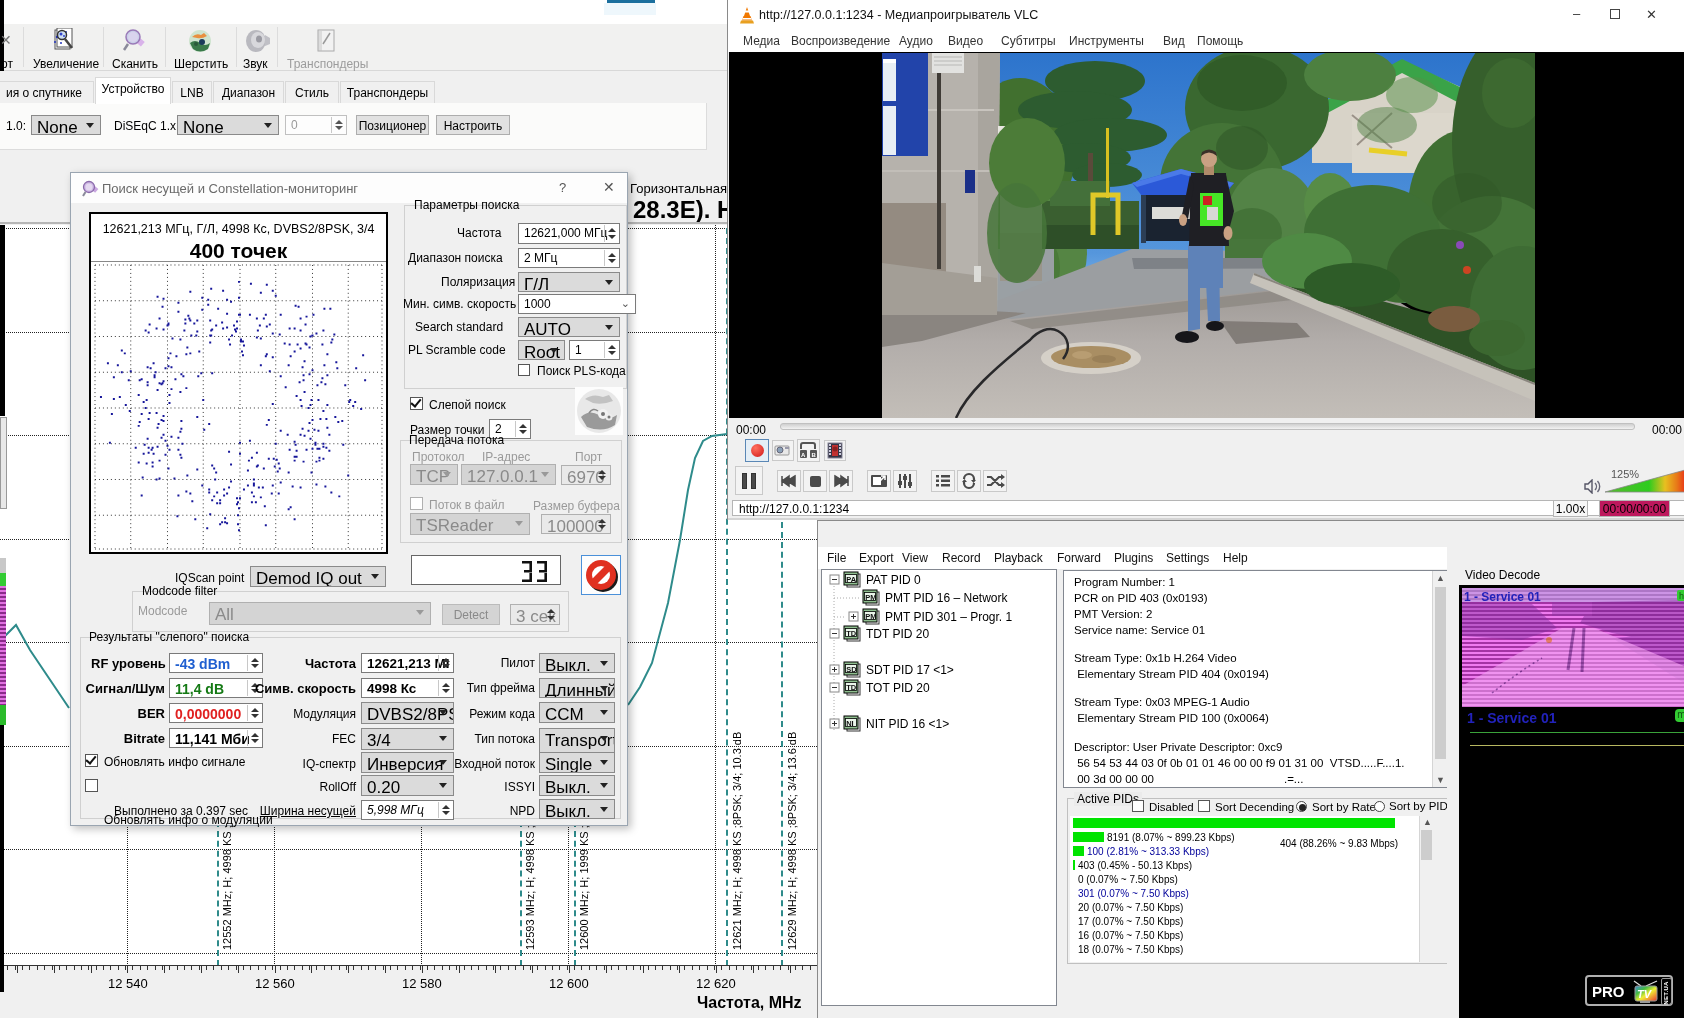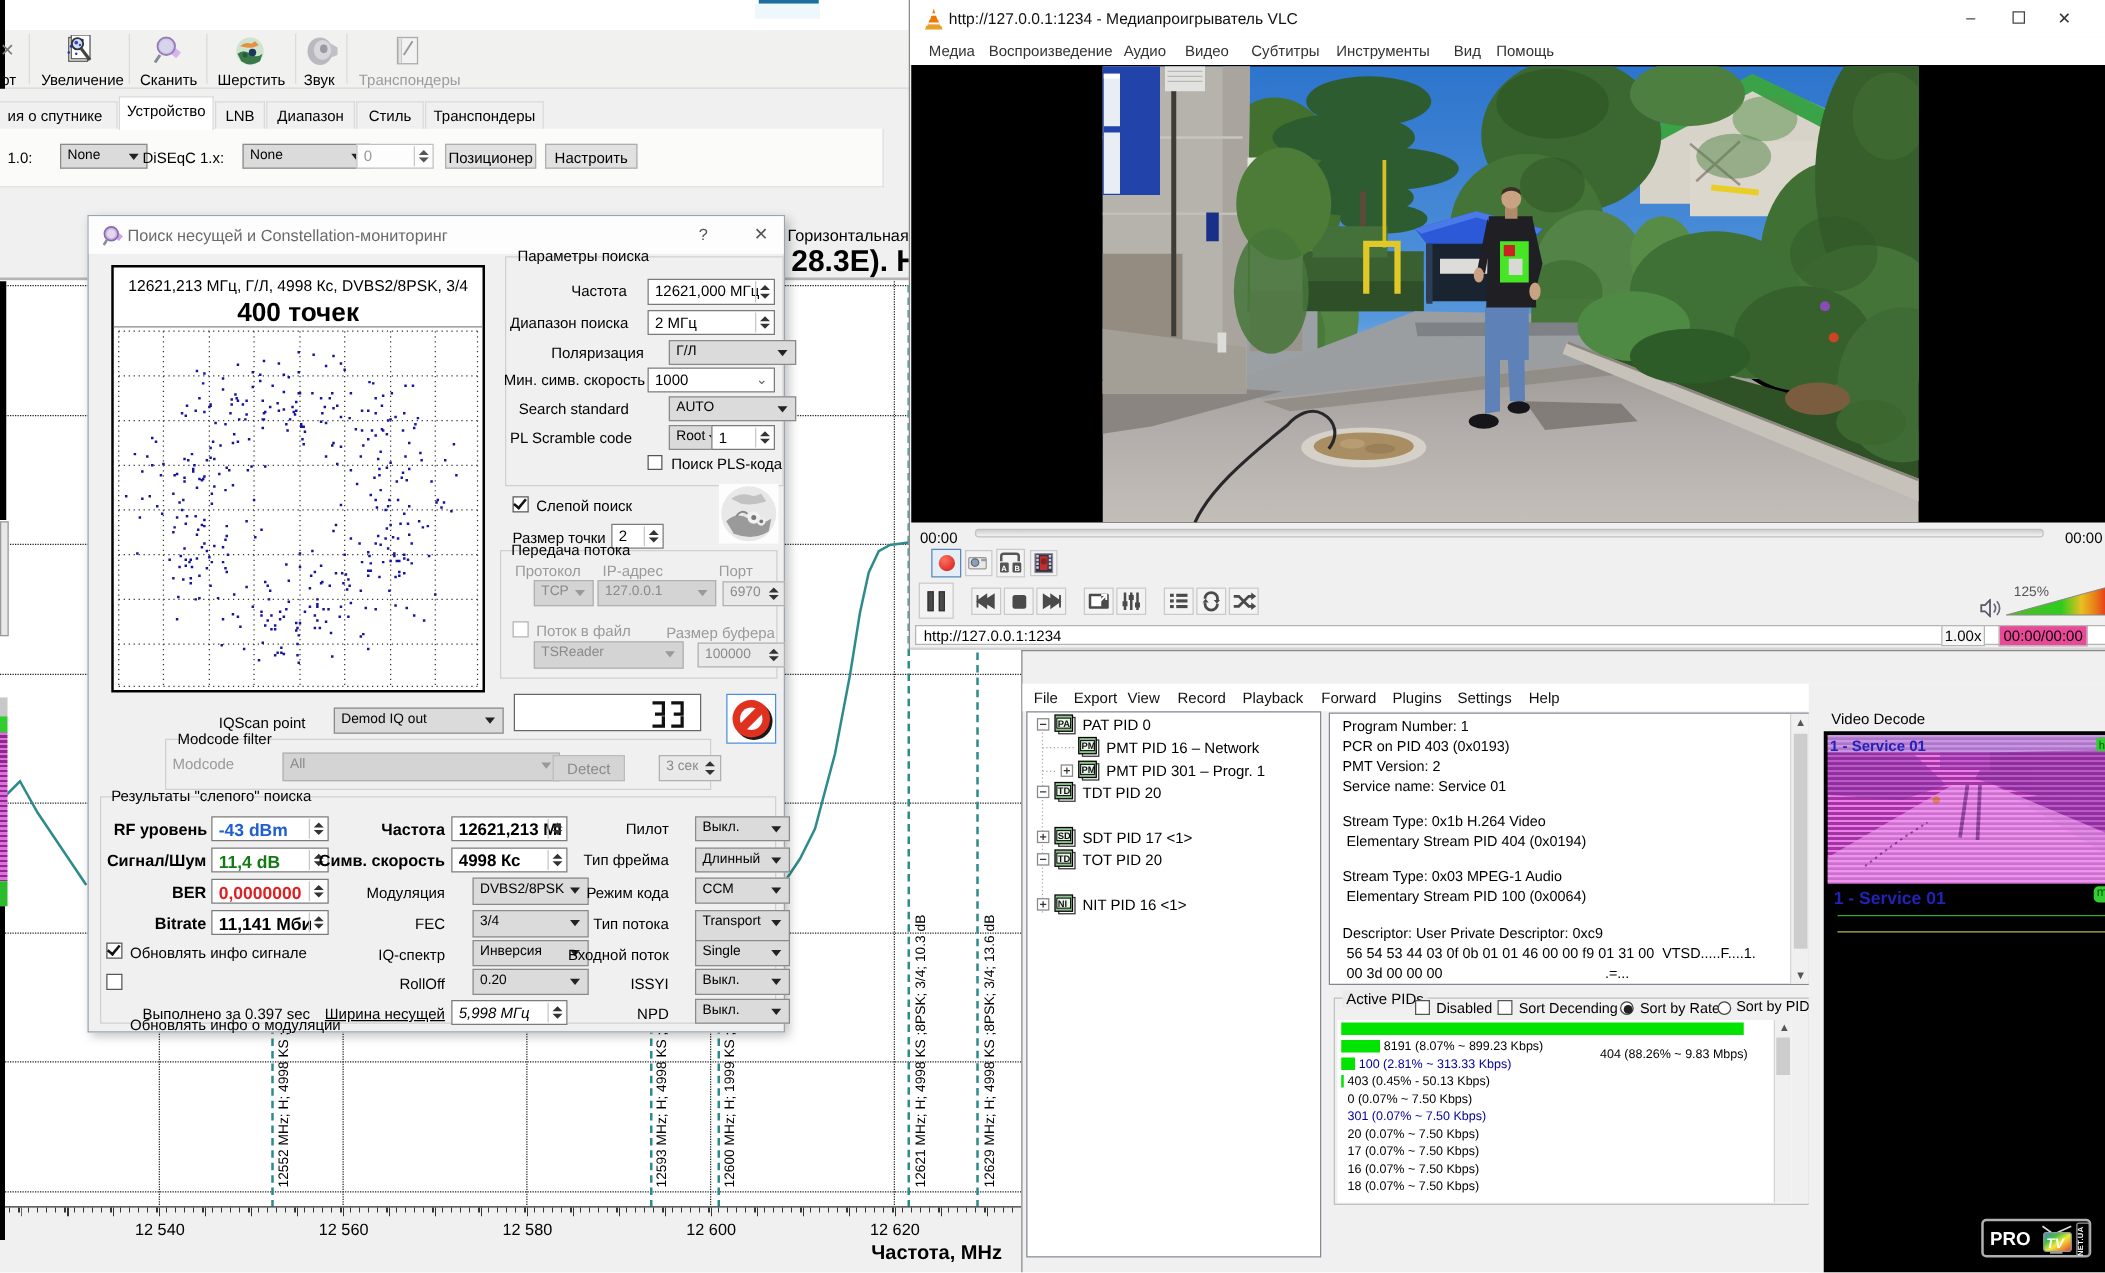--- a/index.html
+++ b/index.html
@@ -13,21 +13,21 @@
 #topwhite { position:absolute; left:0; top:0; width:728px; height:24px; background:#fff; }
 #bluetab { position:absolute; left:607px; top:0; width:48px; height:3px; background:#1b6f9e; }
 #toolbar { position:absolute; left:0; top:24px; width:728px; height:47px; background:#f1f1f0; border-bottom:1px solid #d8d8d8; }
 .tbsep { position:absolute; top:3px; width:1px; height:40px; background:#dcdcdc; }
 .tbtxt { position:absolute; top:33px; font-size:12px; color:#000; }
 .tbtxt.dis { color:#9c9c9c; }
 #tabstrip { position:absolute; left:0; top:77px; width:728px; height:27px; }
 .tab { position:absolute; top:4px; height:23px; background:#f0f0f0; border:1px solid #d9d9d9; border-bottom:none; font-size:12px; text-align:center; padding-top:4px; }
 .tab.active { top:0; height:27px; background:#fff; z-index:2; }
 #tabpage { position:absolute; left:0; top:103px; width:707px; height:47px; background:#fbfbfa; border-right:1px solid #dcdcdc; border-bottom:1px solid #dcdcdc; }
-.combo { position:absolute; background:#dbdbdb; border:1px solid #8a8a8a; font-size:11px; color:#000; padding:2px 4px 0 5px; white-space:nowrap; overflow:hidden;margin-left:17px; }
+.combo { position:absolute; background:#dbdbdb; border:1px solid #8a8a8a; font-size:17px; color:#000; padding:2px 4px 0 5px; white-space:nowrap; overflow:hidden; }
 .combo .arr { position:absolute; right:6px; top:7px; width:0; height:0; border-left:4px solid transparent; border-right:4px solid transparent; border-top:5px solid #222; }
 .combo.dis { background:#d4d4d4; color:#8a8a8a; border-color:#b0b0b0; }
 .combo.dis .arr { border-top-color:#999; }
 .btn { position:absolute; background:#e1e1e1; border:1px solid #adadad; font-size:12px; text-align:center; }
 .spin { position:absolute; background:#fff; border:1px solid #7a7a7a; font-size:12px; padding:2px 4px 0 5px; }
 .spinbtns { position:absolute; right:1px; top:1px; bottom:1px; width:14px; border-left:1px solid #c8c8c8; }
 .su,.sd { position:absolute; left:3px; width:0; height:0; border-left:4px solid transparent; border-right:4px solid transparent; }
 .su { top:3px; border-bottom:4px solid #333; }
 .sd { bottom:3px; border-top:4px solid #333; }
 
@@ -268,21 +268,21 @@
           <span class="sd"></span>
         </span></div>
     <div class="lbl" style="left:337px;top:78px;">Диапазон поиска</div>
     <div class="field" style="left:447px;top:75px;width:102px;height:20px;">2 МГц<span class="spinbtns">
           <span class="su"></span>
           <span class="sd"></span>
         </span></div>
     <div class="lbl" style="left:370px;top:102px;">Поляризация</div>
     <div class="combo" style="left:447px;top:99px;width:102px;height:20px;">Г/Л<span class="arr"></span></div>
     <div class="lbl" style="left:332px;top:124px;">Мин. симв. скорость</div>
-    <div class="field" style="left:447px;top:121px;width:102px;height:20px;">1000<span style="position:absolute;right:5px;top:2px;color:#555;font-size:11px;">⌄</span></div>
+    <div class="field" style="left:447px;top:121px;width:118px;height:20px;">1000<span style="position:absolute;right:5px;top:2px;color:#555;font-size:11px;">⌄</span></div>
     <div class="lbl" style="left:344px;top:147px;">Search standard</div>
     <div class="combo" style="left:447px;top:144px;width:102px;height:20px;">AUTO<span class="arr"></span></div>
     <div class="lbl" style="left:337px;top:170px;">PL Scramble code</div>
     <div class="combo" style="left:447px;top:167px;width:47px;height:20px;">Root<span class="arr"></span></div>
     <div class="field" style="left:498px;top:167px;width:51px;height:20px;">1<span class="spinbtns">
           <span class="su"></span>
           <span class="sd"></span>
         </span></div>
     <div class="cb" style="left:447px;top:191px;width:12px;height:12px;"></div>
     <div class="lbl" style="left:466px;top:191px;">Поиск PLS-кода</div>
@@ -691,21 +691,21 @@
               <stop offset="0.75" stop-color="#e8c020"></stop>
               <stop offset="0.9" stop-color="#e87818"></stop>
               <stop offset="1" stop-color="#e83818"></stop>
         </linearGradient>
           </defs>
         <polygon points="0,23 80,1 80,23" fill="url(#vol)" stroke="#888" stroke-width="0.8"></polygon>
       </svg>
     </div>
     <div id="vlcurl">http://127.0.0.1:1234</div>
     <div class="abs" style="left:825px;top:500px;width:35px;height:17px;background:#f7f7f7;border:1px solid #b5b5b5;font-size:12px;text-align:center;padding-top:1px;">1.00x</div>
-    <div class="abs" style="left:871px;top:500px;width:71px;height:17px;background:#ec4899;border:1px solid #b5b5b5;font-size:12px;text-align:center;padding-top:1px;">00:00/00:00</div>
+    <div class="abs" style="left:871px;top:500px;width:71px;height:17px;background:#be185d;border:1px solid #b5b5b5;font-size:12px;text-align:center;padding-top:1px;">00:00/00:00</div>
     <div class="abs" style="left:0;top:518px;width:957px;height:2px;background:#d5d5d5;"></div>
   </div>
 
   <div id="tsr">
     <div id="tsrmenu">
       <div class="tsmi" style="left:9px;">File</div>
       <div class="tsmi" style="left:41px;">Export</div>
       <div class="tsmi" style="left:84px;">View</div>
       <div class="tsmi" style="left:124px;">Record</div>
       <div class="tsmi" style="left:176px;">Playback</div>

